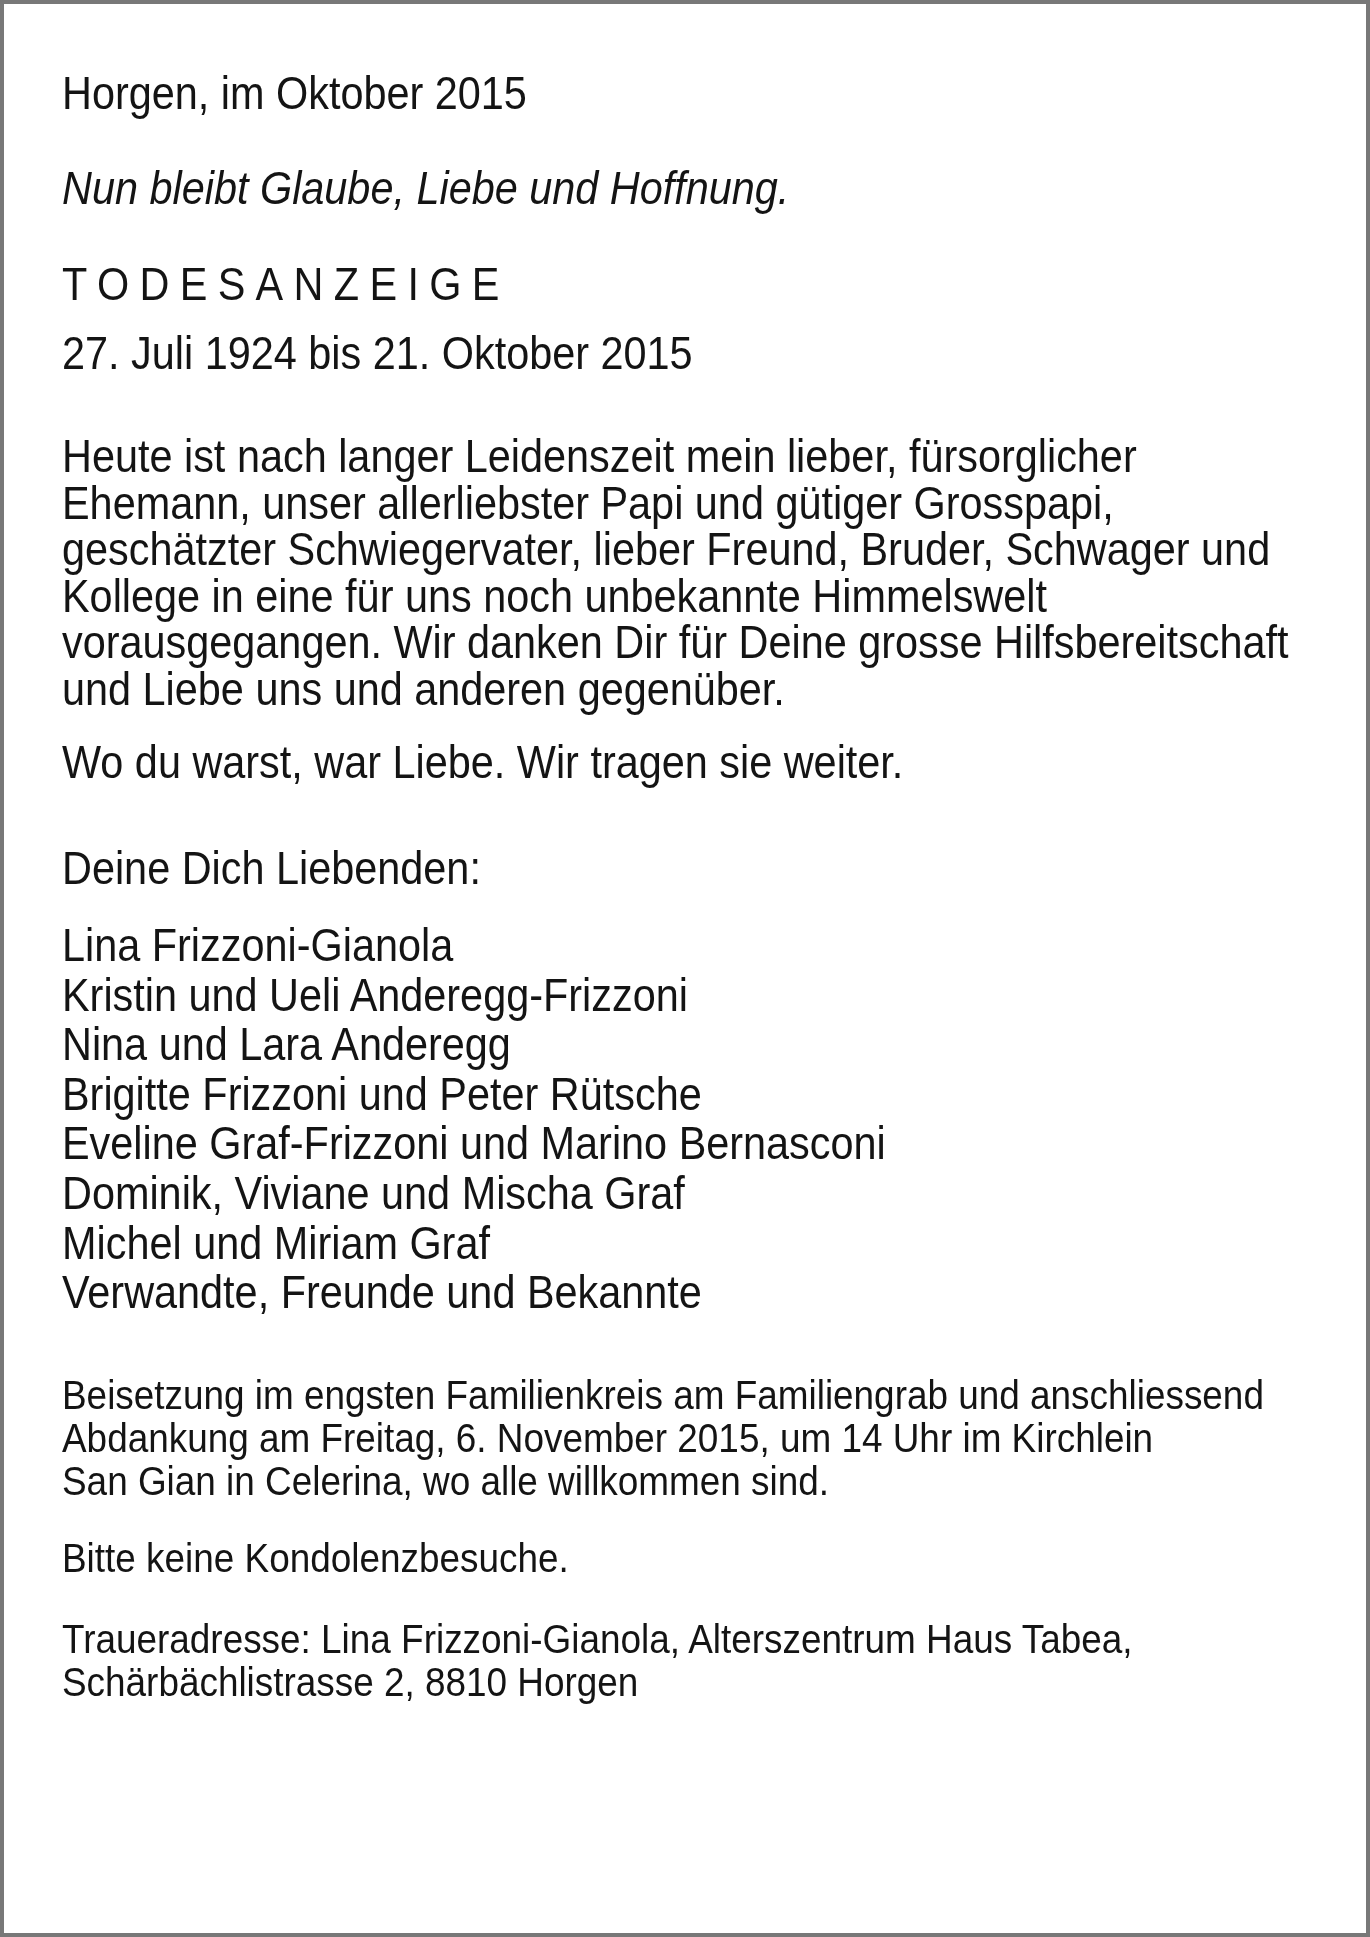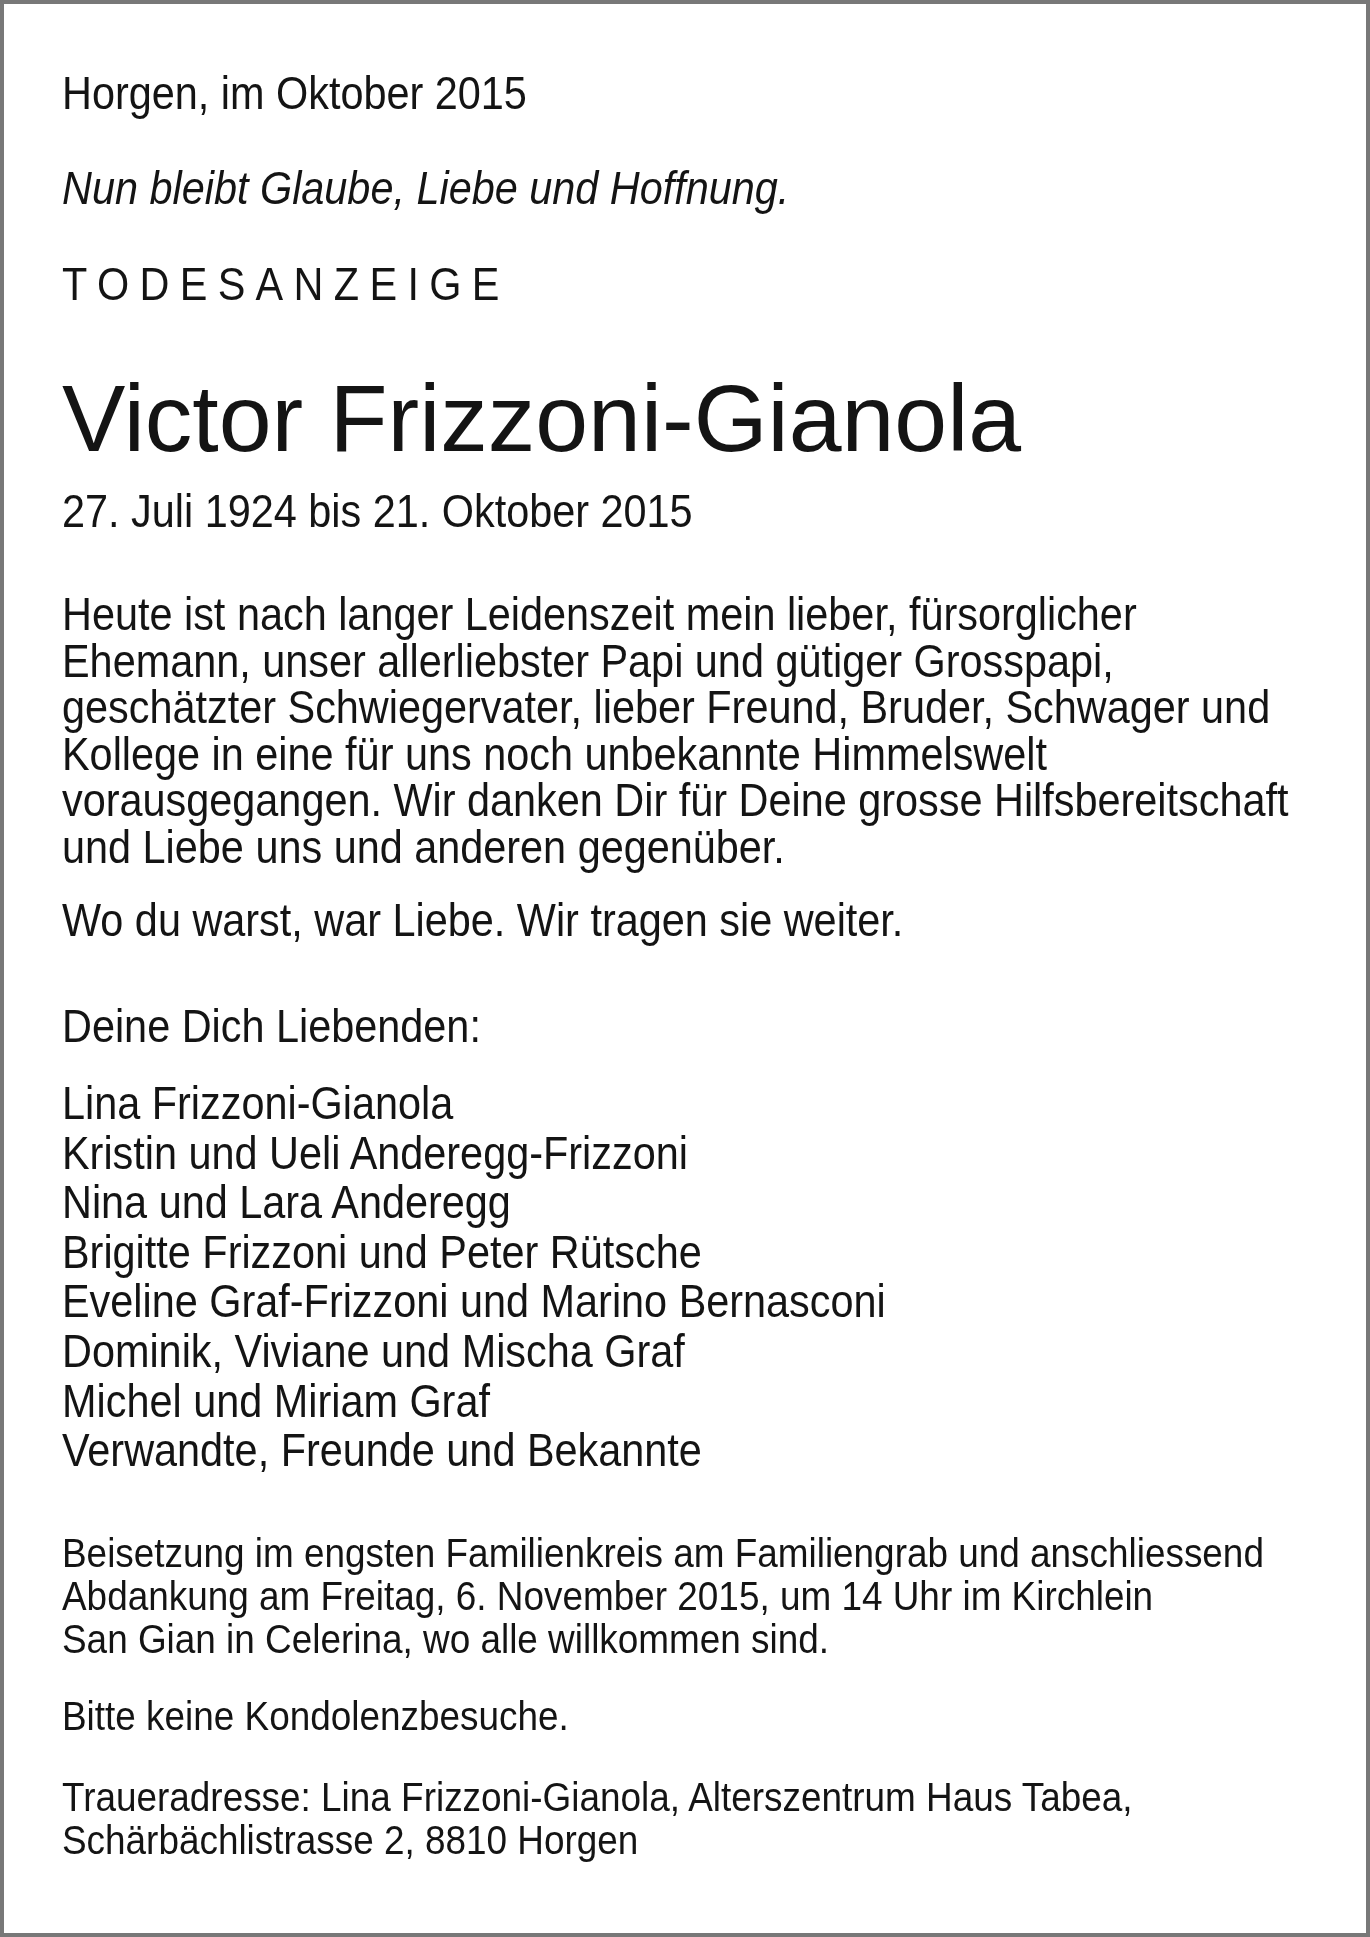--- a/index.html
+++ b/index.html
@@ -47,21 +47,20 @@
 <body>
 
 <div class="page">
 
   <div class="blk m-horgen t46 cx">Horgen, im Oktober 2015</div>
 
   <div class="blk m-epigraph t46 epigraph cx">Nun bleibt Glaube, Liebe und Hoffnung.</div>
 
   <div class="blk m-kicker t46 kicker cx">TODESANZEIGE</div>
 
-  <div class="blk m-title title">Victor Frizzoni-Gianola</div>
 
   <div class="blk m-dates t46 cx">27. Juli 1924 bis 21. Oktober 2015</div>
 
   <div class="blk m-para cx">
     <div class="body-line">Heute ist nach langer Leidenszeit mein lieber, fürsorglicher</div>
     <div class="body-line">Ehemann, unser allerliebster Papi und gütiger Grosspapi,</div>
     <div class="body-line">geschätzter Schwiegervater, lieber Freund, Bruder, Schwager und</div>
     <div class="body-line">Kollege in eine für uns noch unbekannte Himmelswelt</div>
     <div class="body-line">vorausgegangen. Wir danken Dir für Deine grosse Hilfsbereitschaft</div>
     <div class="body-line">und Liebe uns und anderen gegenüber.</div>

